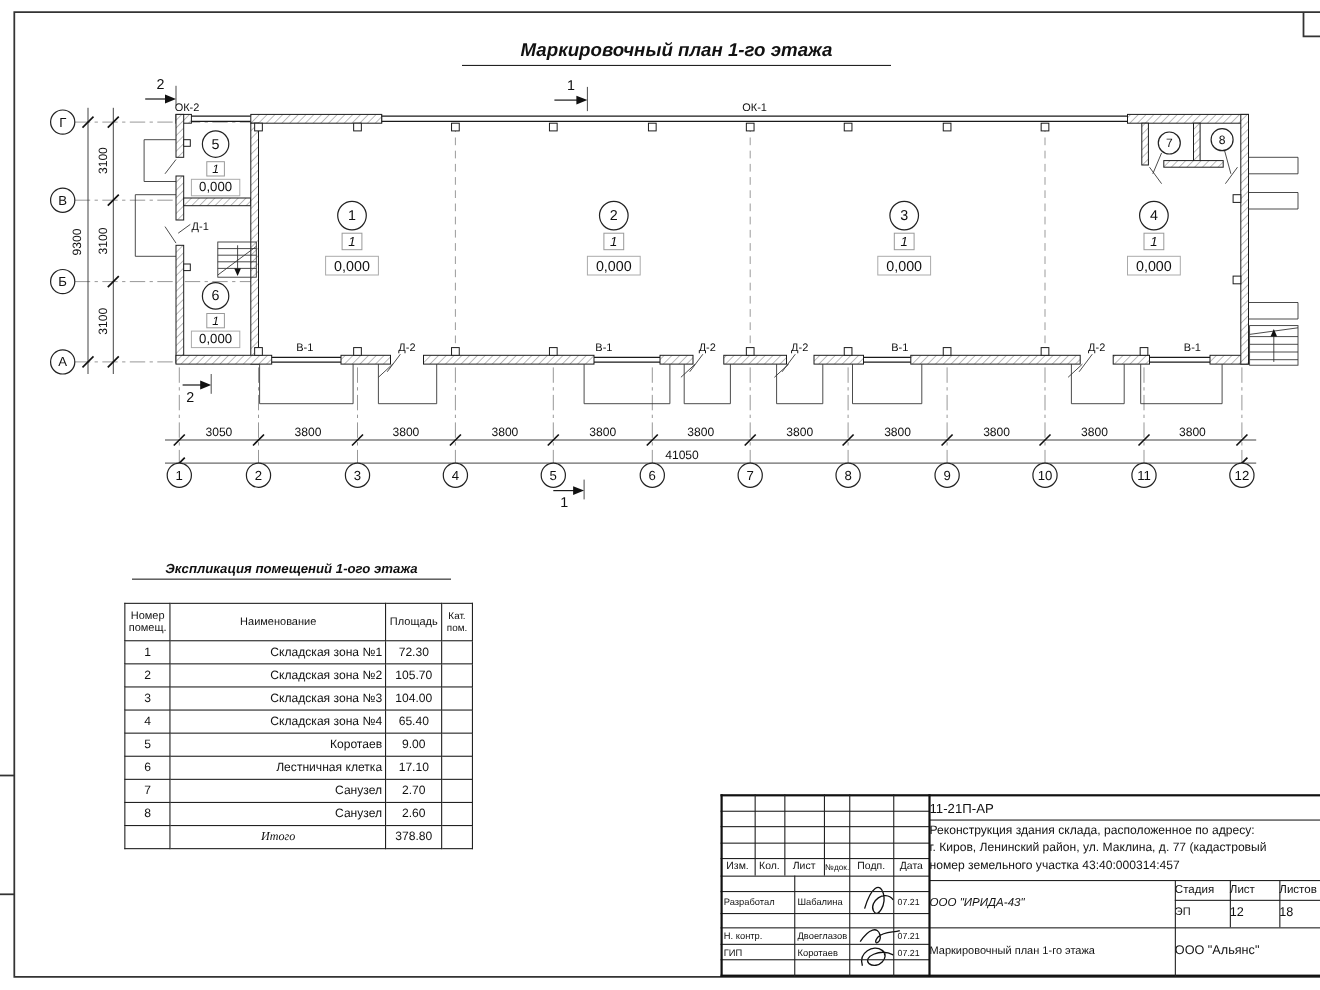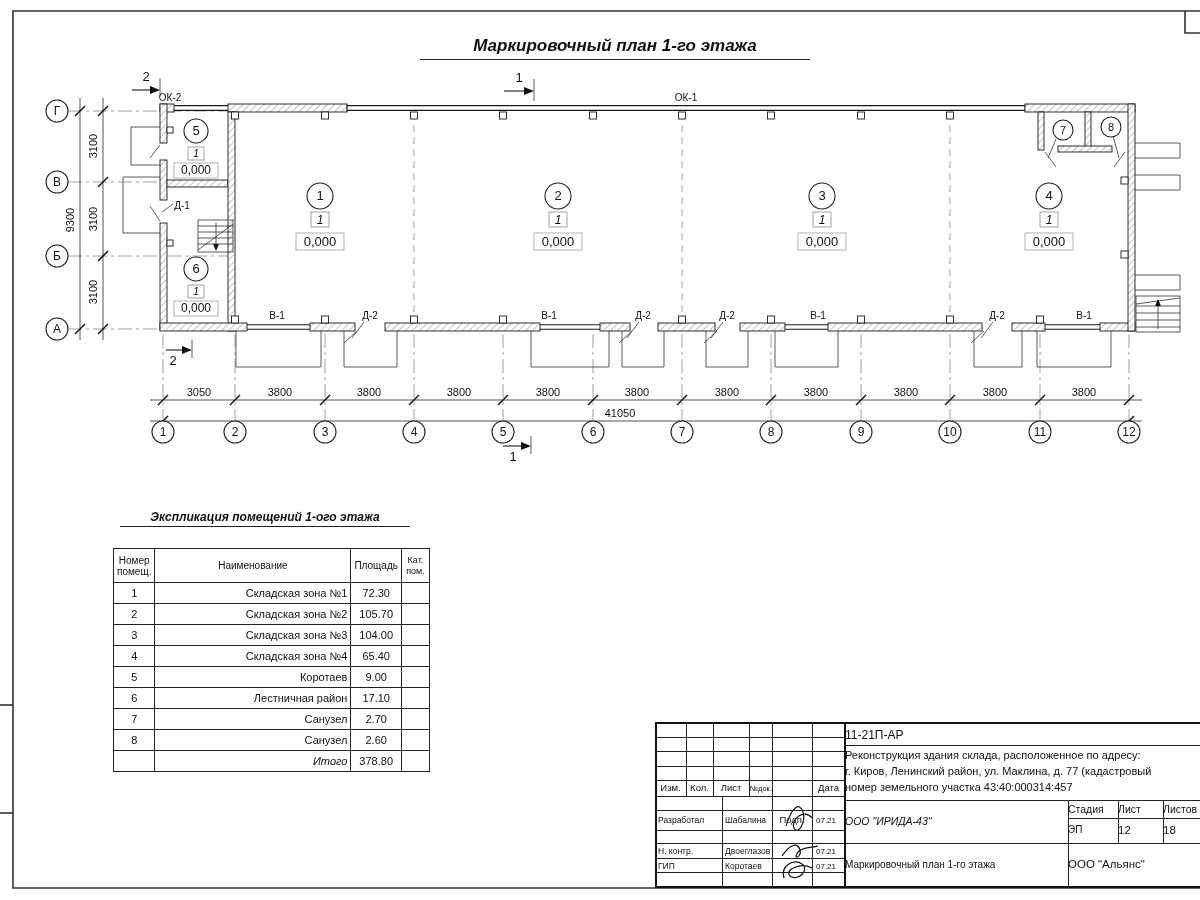--- a/index.html
+++ b/index.html
@@ -437,39 +437,39 @@
           <td class="c-cat"></td>
         </tr>
   <tr class="dr">
           <td class="c-num">5</td>
           <td class="c-name">Коротаев</td>
           <td class="c-area">9.00</td>
           <td class="c-cat"></td>
         </tr>
   <tr class="dr">
           <td class="c-num">6</td>
-          <td class="c-name">Лестничная район</td>
+          <td class="c-name">Лестничная клетка</td>
           <td class="c-area">17.10</td>
           <td class="c-cat"></td>
         </tr>
   <tr class="dr">
           <td class="c-num">7</td>
           <td class="c-name">Санузел</td>
           <td class="c-area">2.70</td>
           <td class="c-cat"></td>
         </tr>
   <tr class="dr">
           <td class="c-num">8</td>
           <td class="c-name">Санузел</td>
           <td class="c-area">2.60</td>
           <td class="c-cat"></td>
         </tr>
   <tr class="dr">
     <td class="c-num"></td>
-    <td class="c-name" style="text-align:right;font-style:italic;">Итого</td>
+    <td class="c-name" style="text-align:center;font-style:italic;font-family:Liberation Serif, serif;">Итого</td>
     <td class="c-area">378.80</td>
     <td class="c-cat"></td>
   </tr>
 </tbody>
     </table>
 
 
 <div>
 
   <div class="tbl thick" style="left:655px;top:722px;width:545px;height:2px;"></div>
@@ -497,21 +497,21 @@
   <div class="tbl" style="left:772px;top:722px;width:1px;height:166px;"></div>
   <div class="tbl" style="left:812px;top:722px;width:1px;height:166px;"></div>
   <div class="tbl" style="left:1068px;top:800px;width:1px;height:88px;"></div>
   <div class="tbl" style="left:1118px;top:800px;width:1px;height:43px;"></div>
   <div class="tbl" style="left:1163px;top:800px;width:1px;height:43px;"></div>
 
   <div class="tbtxt" style="left:655px;top:782px;width:31px;font-size:9.5px;text-align:center;">Изм.</div>
   <div class="tbtxt" style="left:686px;top:782px;width:27px;font-size:9.5px;text-align:center;">Кол.</div>
   <div class="tbtxt" style="left:713px;top:782px;width:36px;font-size:9.5px;text-align:center;">Лист</div>
   <div class="tbtxt" style="left:749px;top:784px;width:23px;font-size:7.5px;text-align:right;">№док.</div>
-  <div class="tbtxt" style="left:772px;top:782px;width:40px;font-size:9.5px;text-align:center;margin-top:32px;">Подп.</div>
+  <div class="tbtxt" style="left:772px;top:782px;width:40px;font-size:9.5px;text-align:center;">Подп.</div>
   <div class="tbtxt" style="left:812px;top:782px;width:33px;font-size:9.5px;text-align:center;">Дата</div>
 
   <div class="tbtxt" style="left:658px;top:815px;font-size:8.5px;">Разработал</div>
   <div class="tbtxt" style="left:725px;top:815px;font-size:8.5px;">Шабалина</div>
   <div class="tbtxt" style="left:816px;top:816px;font-size:8px;">07.21</div>
   <div class="tbtxt" style="left:658px;top:846px;font-size:8.5px;">Н. контр.</div>
   <div class="tbtxt" style="left:725px;top:846px;font-size:8.5px;">Двоеглазов</div>
   <div class="tbtxt" style="left:816px;top:847px;font-size:8px;">07.21</div>
   <div class="tbtxt" style="left:658px;top:861px;font-size:8.5px;">ГИП</div>
   <div class="tbtxt" style="left:725px;top:861px;font-size:8.5px;">Коротаев</div>

